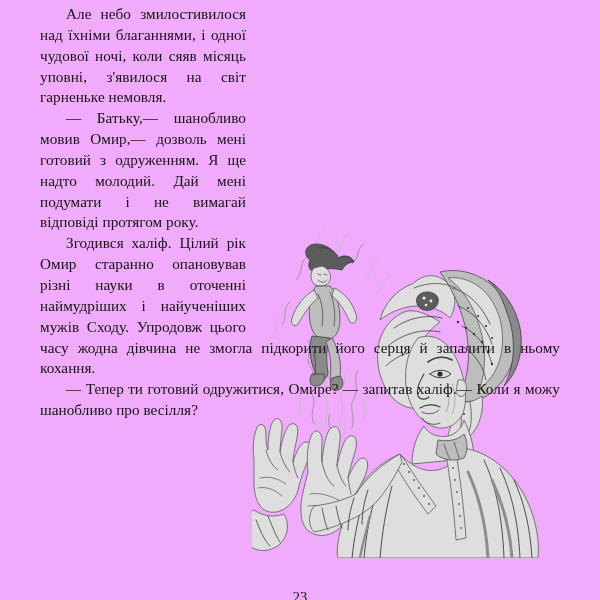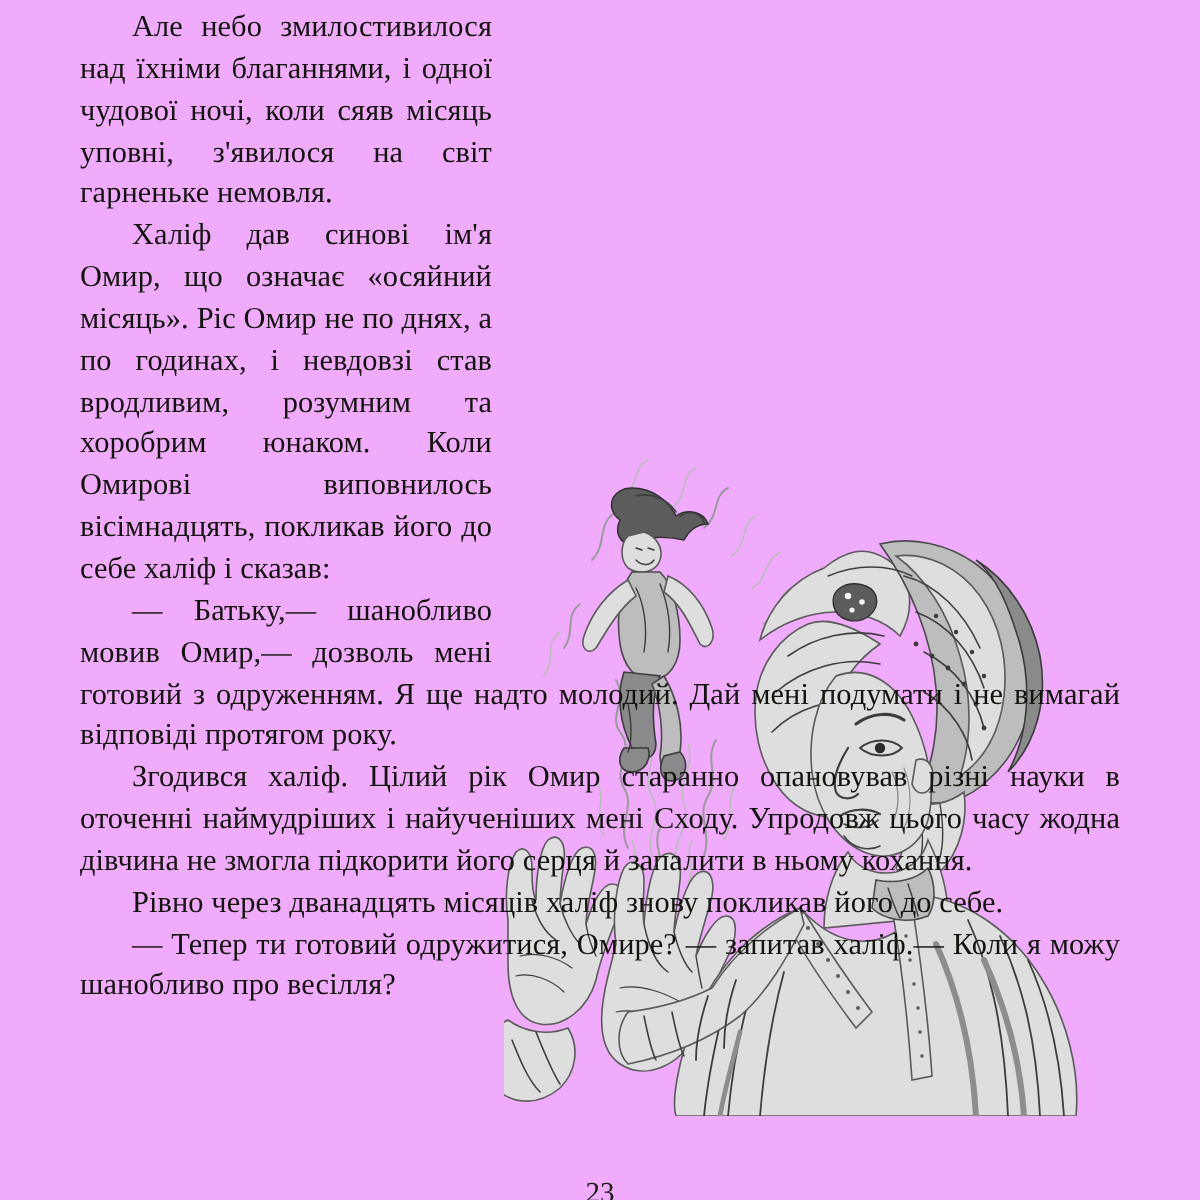--- a/index.html
+++ b/index.html
@@ -255,21 +255,19 @@
         <path class="ink" stroke-width=".9" d="M116 262 C112 274 110 286 110 296"></path>
         <path class="ink" stroke-width=".8" d="M70 280 C72 290 74 298 76 302"></path>
         <path class="ink" stroke-width=".8" d="M84 278 C86 288 88 296 90 300"></path>
       </g>
     </svg>
   </div>
 
   <div id="text-column">
     <div id="illustration-float"></div>
     <p class="para">Але небо змилостивилося над їхніми благаннями, і одної чудової ночі, коли сяяв місяць уповні, з'явилося на світ гарненьке немовля.</p>
-    <p class="para">Халіф дав синові ім'я Омир, що означає «осяйний місяць». Ріс Омир не по днях, а по годинах, і невдовзі став вродливим, розумним та хоробрим юнаком. Коли Омирові виповнилось вісімнадцять, покликав його до себе халіф і сказав:</p>
     <p class="para">— Батьку,— шанобливо мовив Омир,— дозволь мені готовий з одруженням. Я ще надто молодий. Дай мені подумати і не вимагай відповіді протягом року.</p>
-    <p class="para">Згодився халіф. Цілий рік Омир старанно опановував різні науки в оточенні наймудріших і найученіших мені Сходу. Упродовж цього часу жодна дівчина не змогла підкорити його серця й запалити в ньому кохання.</p>
-    <p class="para">Рівно через дванадцять місяців халіф знову покликав його до себе.</p>
+    <p class="para">Згодився халіф. Цілий рік Омир старанно опановував різні науки в оточенні наймудріших і найученіших мужів Сходу. Упродовж цього часу жодна дівчина не змогла підкорити його серця й запалити в ньому кохання.</p>
     <p class="para">— Тепер ти готовий одружитися, Омире? — запитав халіф.— Коли я можу шанобливо про весілля?</p>
   </div>
 
   <div id="page-number">23</div>
 </div>
 
 </body></html>

